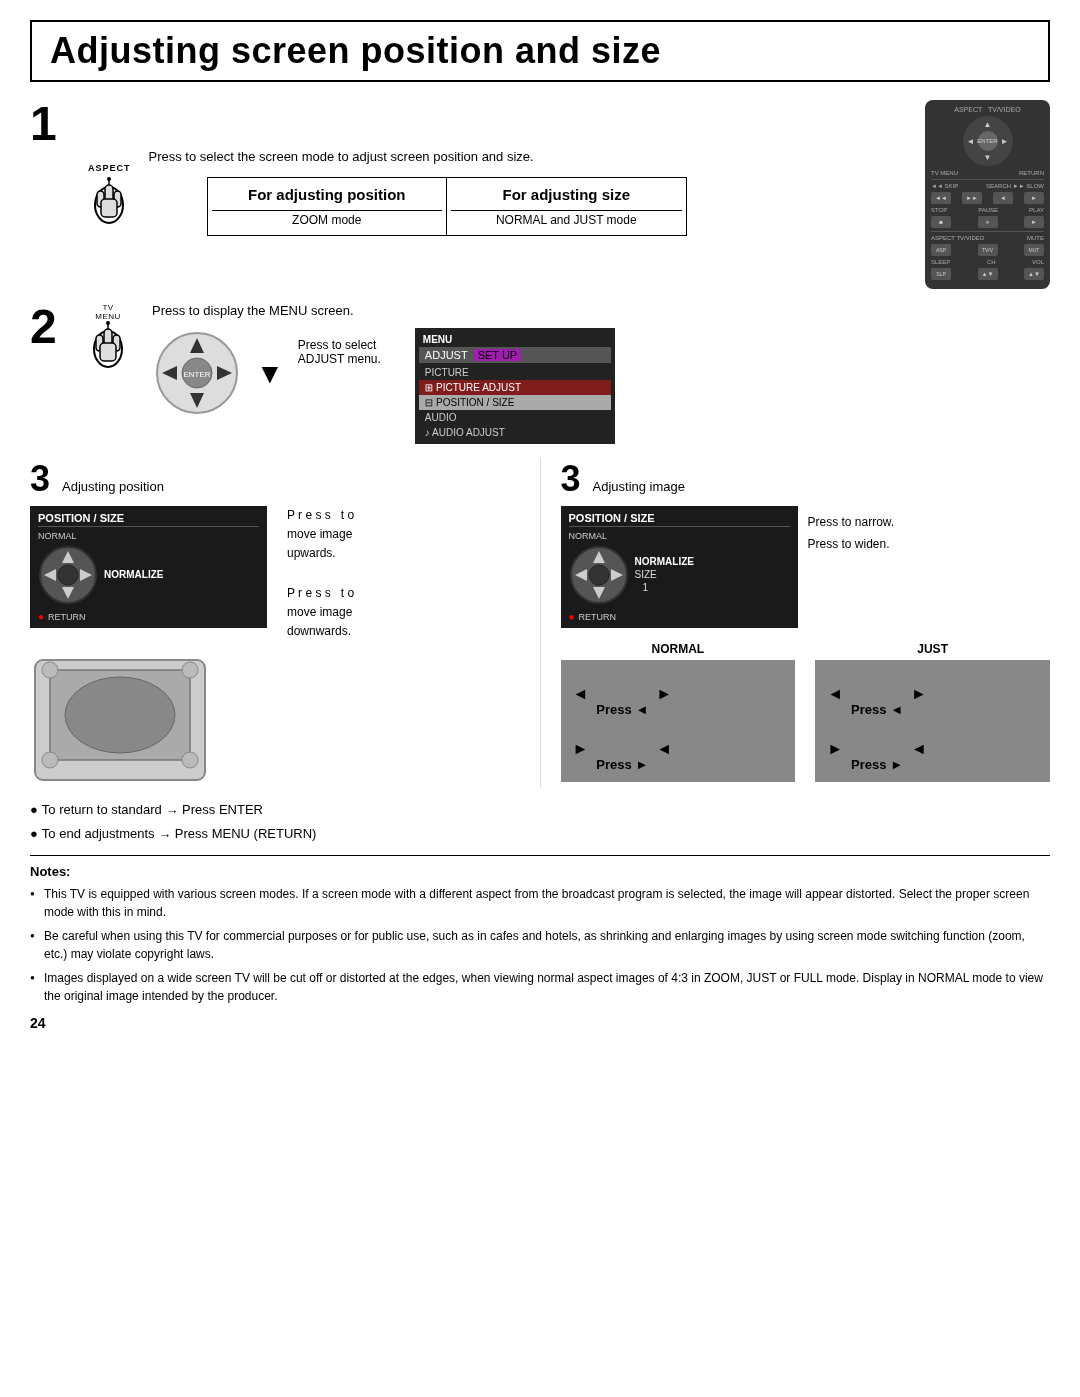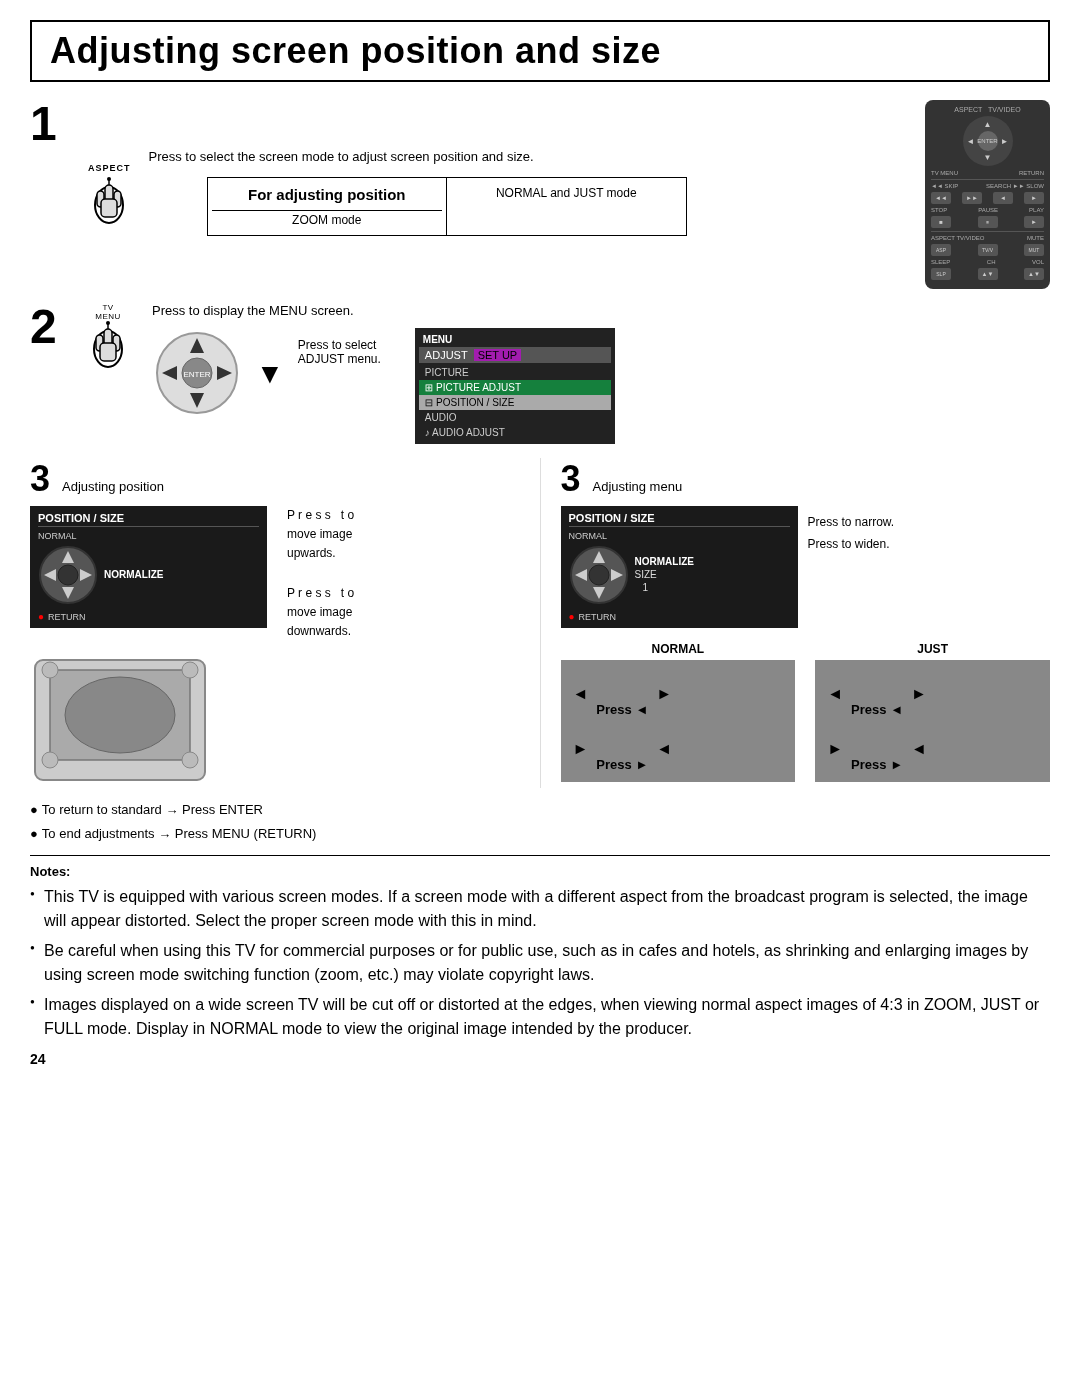--- a/index.html
+++ b/index.html
@@ -129,21 +129,21 @@
       background: #a21caf;
       color: #000;
       padding: 0 4px;
     }
     .menu-item {
       font-size: 10px;
       padding: 2px 6px;
       color: #ccc;
     }
     .menu-item.highlight {
-      background: #15803d;
+      background: #7f1d1d;
       color: #fff;
     }
 
     
     .step3-row {
       display: flex;
       gap: 0;
       margin-top: 8px;
     }
     .step3-left-col {
@@ -270,21 +270,21 @@
     .notes-title {
       font-weight: bold;
       font-size: 13px;
       margin-bottom: 6px;
     }
     .notes-list {
       list-style: none;
       padding: 0;
     }
     .notes-list li {
-      font-size: 16px;
+      font-size: 12px;
       line-height: 1.5;
       margin-bottom: 6px;
       padding-left: 14px;
       position: relative;
     }
     .notes-list li::before {
       content: "●";
       position: absolute;
       left: 0;
       font-size: 8px;
@@ -408,20 +408,21 @@
     </div>
     <div class="step1-text">
       <span>Press to select the screen mode to adjust screen position and size.</span>
       
       <div class="mode-boxes">
         <div class="mode-box mode-box-left">
           <div class="mode-box-title">For adjusting position</div>
           <div class="mode-box-sub">ZOOM mode</div>
         </div>
         <div class="mode-box">
+          <div class="mode-box-title">For adjusting size</div>
           <div class="mode-box-sub">NORMAL and JUST mode</div>
         </div>
       </div>
     </div>
 
     <div class="remote-mock">
       <div style="font-size:7px; text-align:center; color:#aaa; margin-bottom:3px;">ASPECT &nbsp; TV/VIDEO</div>
       <div class="remote-nav">
         <div class="r-enter">
           <span class="r-arrow up">▲</span>
@@ -591,21 +592,21 @@
         <circle cx="160" cy="15" r="8" fill="#bbb" stroke="#888" stroke-width="1"></circle>
         <circle cx="20" cy="105" r="8" fill="#bbb" stroke="#888" stroke-width="1"></circle>
         <circle cx="160" cy="105" r="8" fill="#bbb" stroke="#888" stroke-width="1"></circle>
       </svg>
     </div>
   </div>
 
   <div class="step3-right-col">
     <div class="step3-header">
       <span class="step3-number">3</span>
-      <span style="font-size:13px;">Adjusting menu</span>
+      <span style="font-size:13px;">Adjusting image</span>
     </div>
     <div style="display:flex; align-items:flex-start; gap:10px;">
 
       <div class="pos-size-box">
         <div class="pos-size-title">POSITION / SIZE</div>
         <div class="pos-size-sub">NORMAL</div>
         <div style="display:flex; align-items:center; gap:6px;">
           <svg width="60" height="60" viewBox="0 0 60 60">
             <circle cx="30" cy="30" r="28" fill="#555" stroke="#333" stroke-width="2"></circle>
             <polygon points="30,6 24,18 36,18" fill="#ccc"></polygon>

